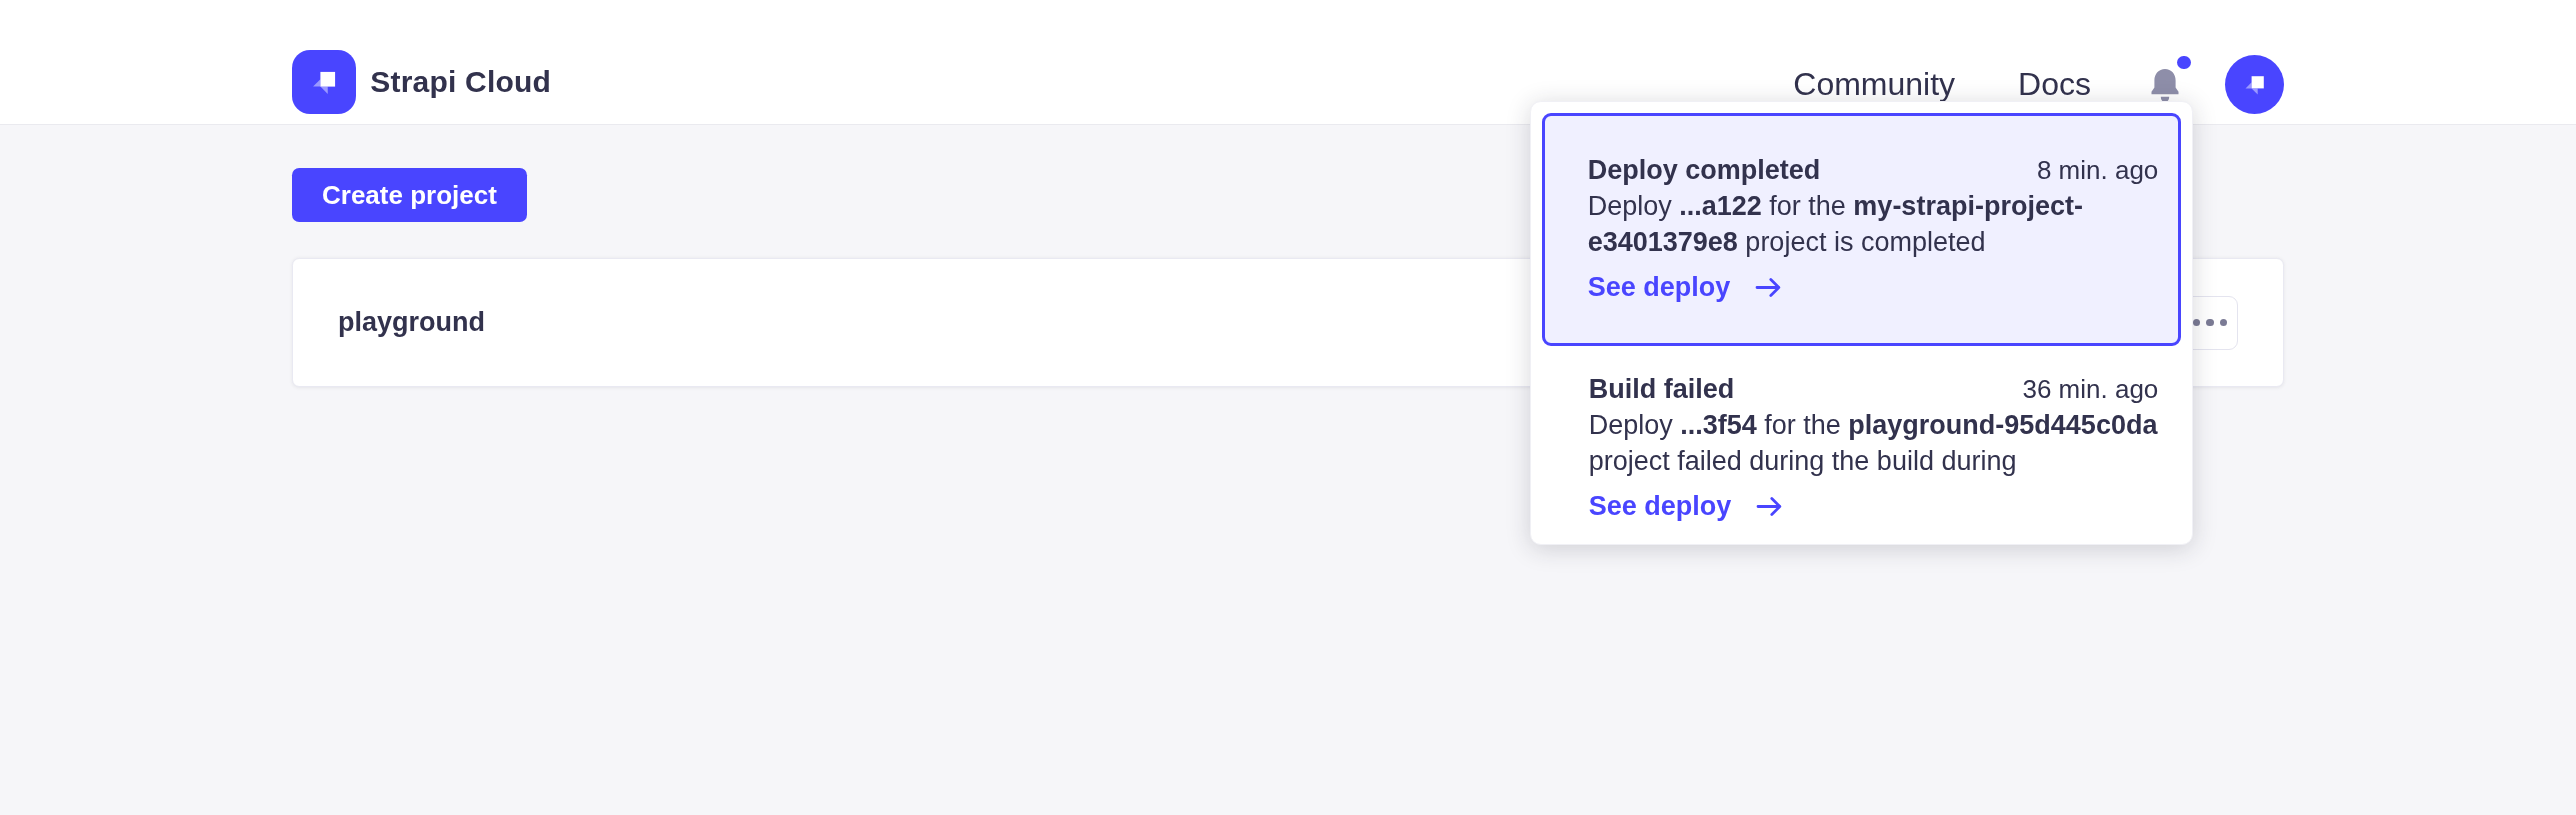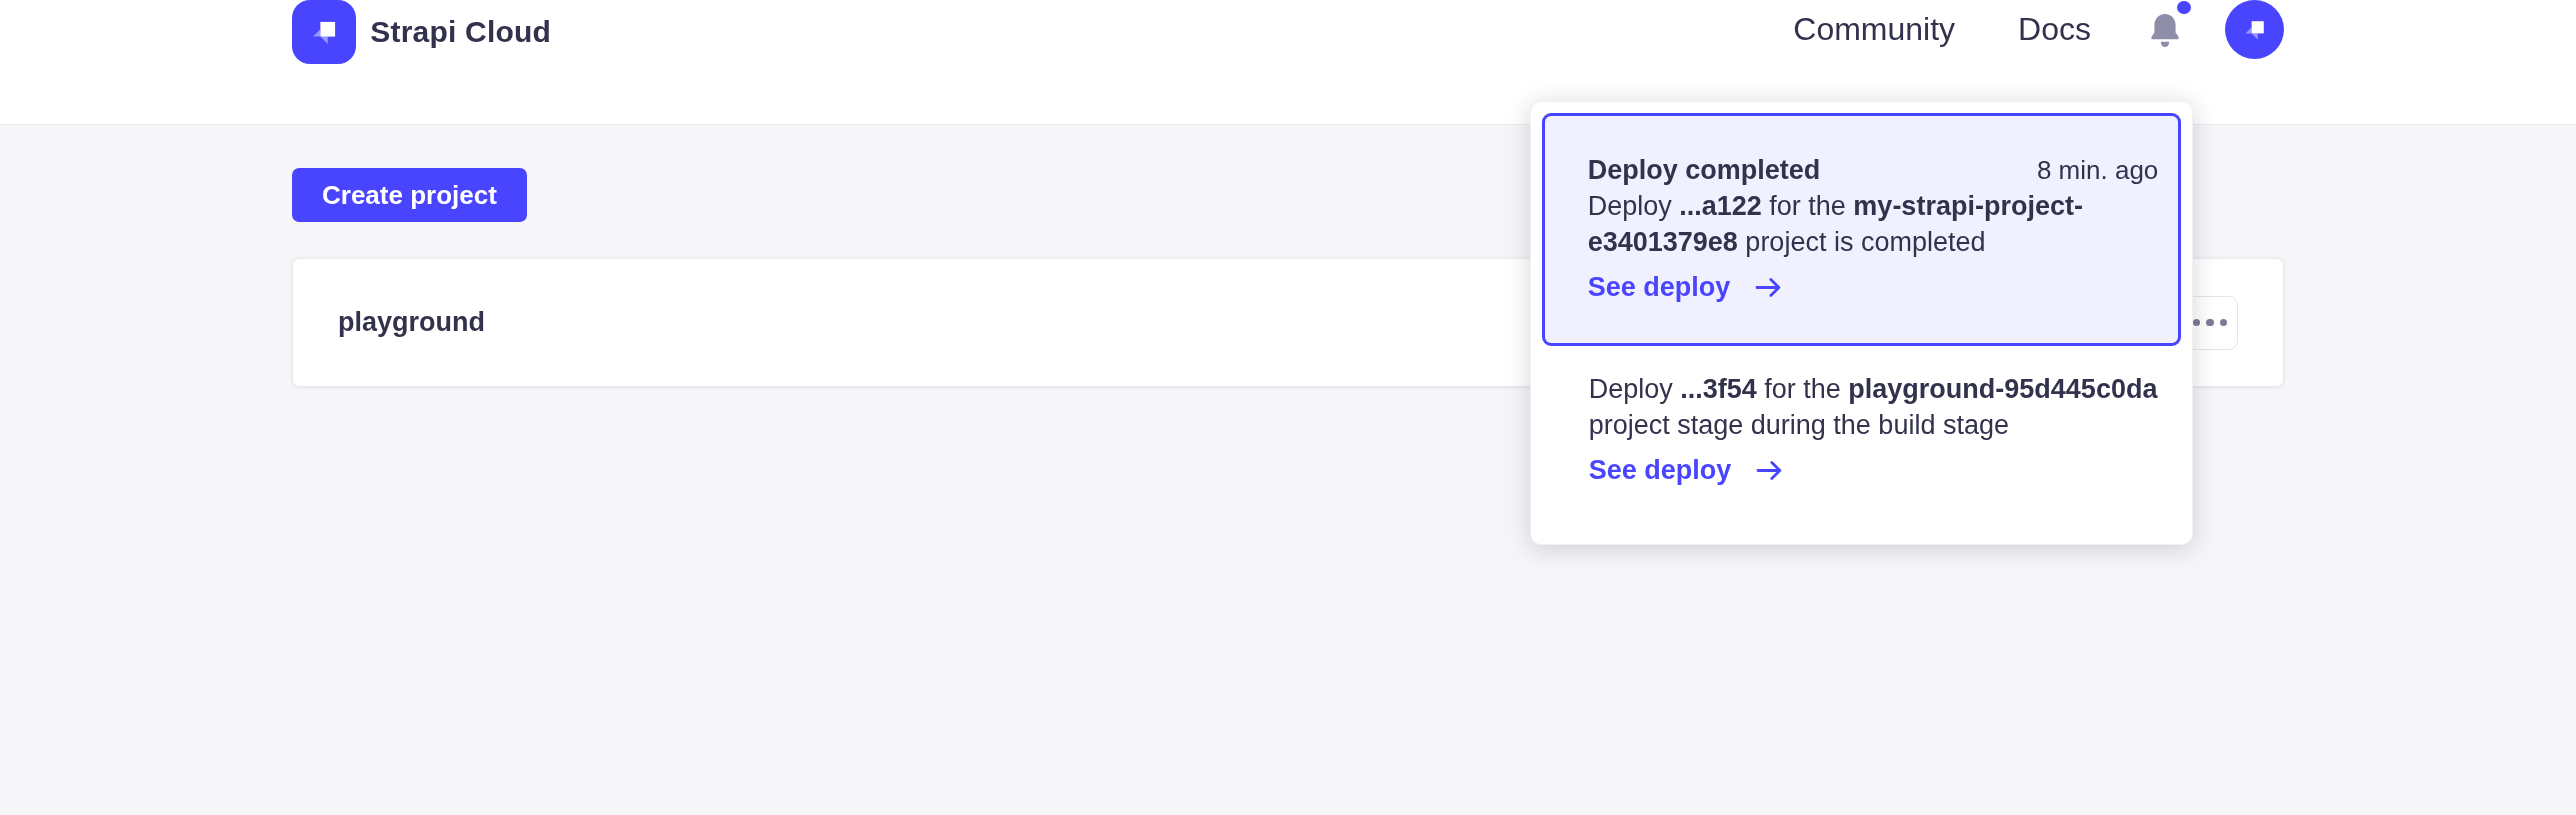--- a/index.html
+++ b/index.html
@@ -11,22 +11,22 @@
     position: relative;
     overflow: hidden;
   }
 
   
   .topbar {
     height: 125px;
     background: #ffffff;
     border-bottom: 1.8px solid #eaeaef;
     display: flex;
-    align-items: flex-start;
-    padding: 0 292px;
+    align-items: flex-end;
+    padding: 10px 292px;
   }
   .brand { display: flex; align-items: center; gap: 14.3px; cursor: pointer; }
   .logo-square {
     width: 64px; height: 64px; border-radius: 18px;
     background: #4945ff;
     display: flex; align-items: center; justify-content: center;
   }
   .brand-name { font-size: 30px; font-weight: 600; color: #32324d; letter-spacing: 0.2px; }
 
   .nav { margin-left: auto; display: flex; align-items: center; }
@@ -167,21 +167,25 @@
     <div class="notif-body"><span>Deploy </span><span class="tk">...a122</span><span> for the </span><span class="tk">my-strapi-project-e3401379e8</span><span> project is completed</span></div>
     <div class="notif-link">
       <span>See deploy</span>
       <svg width="29" height="23" viewBox="0 0 24 20">
         <path d="M2 10h19M14 3l7 7-7 7" stroke="#4945ff" stroke-width="2.4" fill="none" stroke-linecap="round" stroke-linejoin="round"></path>
       </svg>
     </div>
   </div>
 
   <div class="notif-item">
-    <div class="notif-body"><span>Deploy </span><span class="tk">...3f54</span><span> for the </span><span class="tk">playground-95d445c0da</span><span> project stage during the build stage</span></div>
+    <div class="notif-row">
+      <span class="notif-title">Build failed</span>
+      <span class="notif-time">36 min. ago</span>
+    </div>
+    <div class="notif-body"><span>Deploy </span><span class="tk">...3f54</span><span> for the </span><span class="tk">playground-95d445c0da</span><span> project failed during the build during</span></div>
     <div class="notif-link">
       <span>See deploy</span>
       <svg width="29" height="23" viewBox="0 0 24 20">
         <path d="M2 10h19M14 3l7 7-7 7" stroke="#4945ff" stroke-width="2.4" fill="none" stroke-linecap="round" stroke-linejoin="round"></path>
       </svg>
     </div>
   </div>
 
 </div>
 

